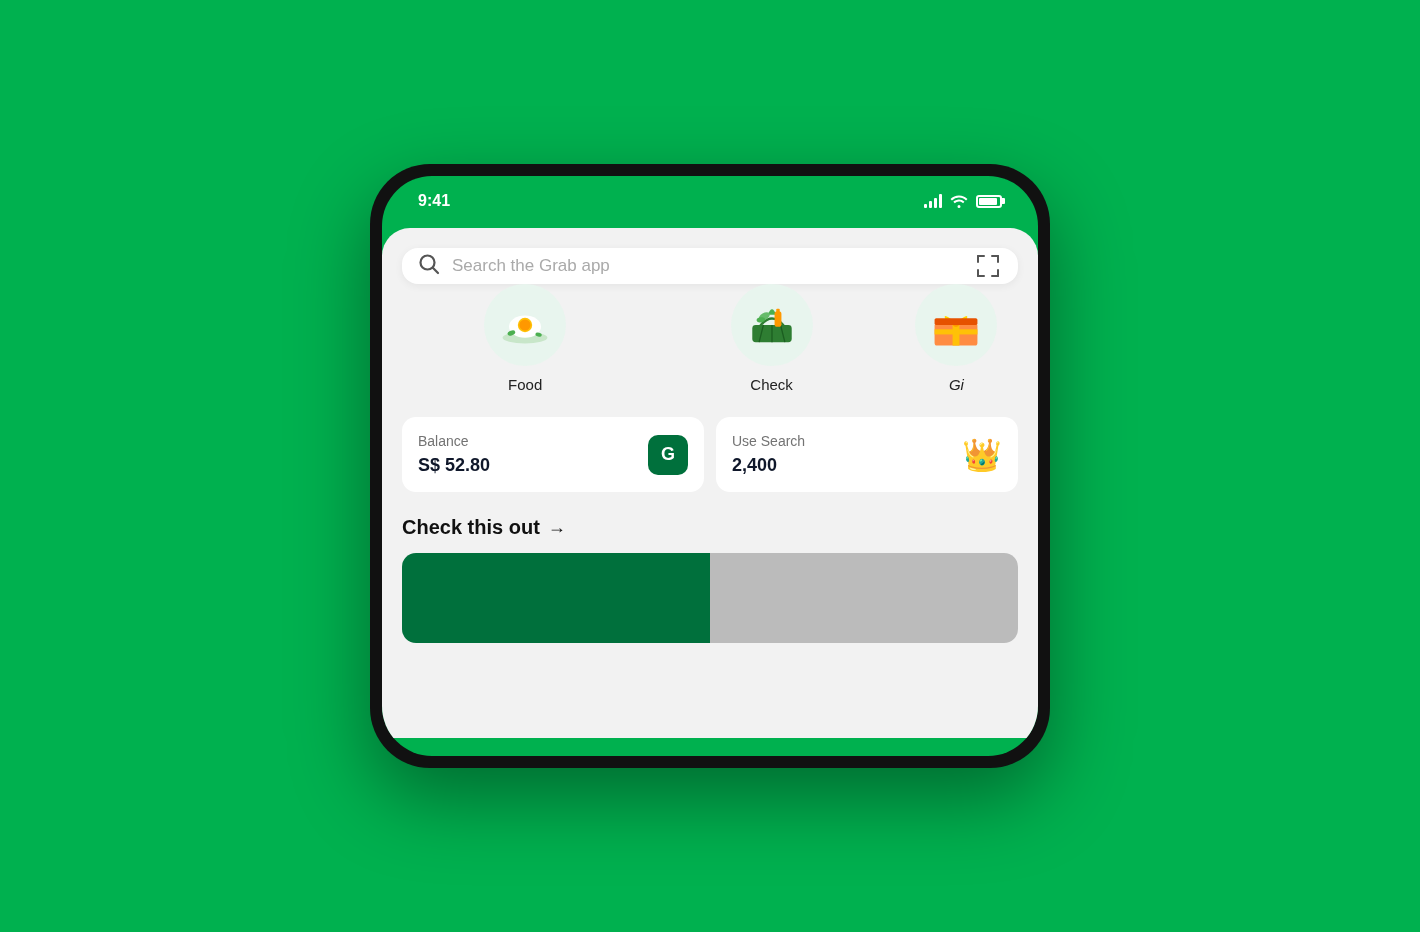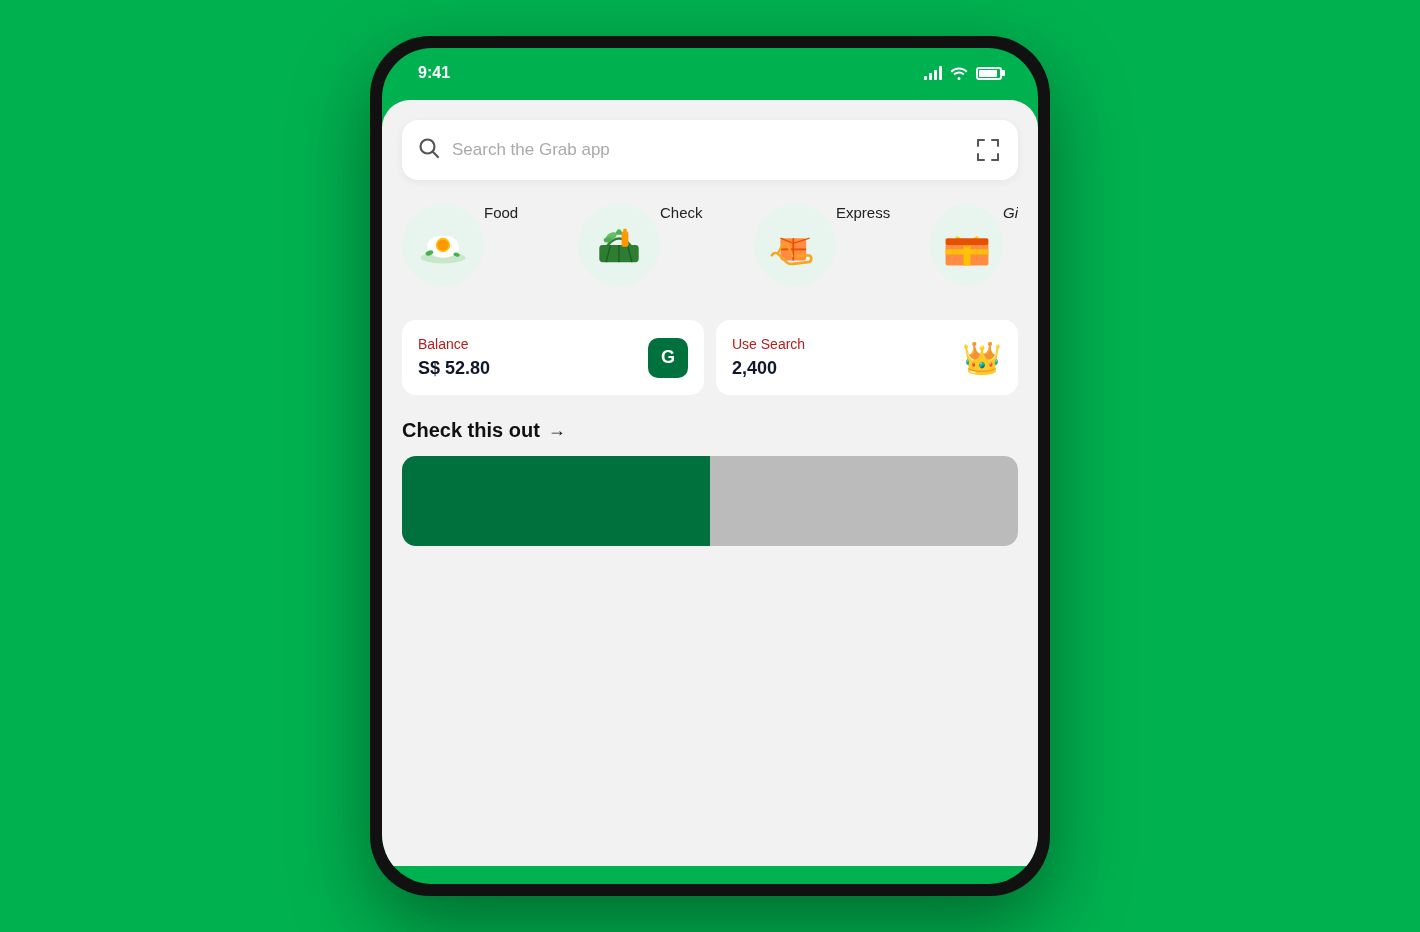--- a/index.html
+++ b/index.html
@@ -11,21 +11,21 @@
       display: flex;
       align-items: center;
       justify-content: center;
       font-family: -apple-system, BlinkMacSystemFont, 'Segoe UI', sans-serif;
       overflow: hidden;
     }
 
     .phone-wrapper {
       position: relative;
       width: 680px;
-      height: 860px;
+      height: 604px;
     }
 
     .phone-frame {
       position: absolute;
       top: 0; left: 0;
       width: 100%;
       height: 100%;
       background: #111;
       border-radius: 60px;
       box-shadow: 0 30px 80px rgba(0,0,0,0.4);
@@ -123,25 +123,24 @@
       margin-top: 10px;
       padding: 20px 20px 0;
       height: calc(100% - 70px);
       overflow: hidden;
     }
 
     
     .search-container {
       background: white;
       border-radius: 16px;
-      padding: 16px 16px;
+      padding: 4px 16px;
       display: flex;
       align-items: center;
       justify-content: space-between;
-      margin-bottom: 24px;
       box-shadow: 0 2px 8px rgba(0,0,0,0.06);
     }
 
     .search-left {
       display: flex;
       align-items: center;
       gap: 12px;
       flex: 1;
     }
 
@@ -164,21 +163,22 @@
     .services-row {
       display: flex;
       align-items: flex-start;
       gap: 0;
       margin-bottom: 24px;
       overflow: hidden;
     }
 
     .service-item {
       display: flex;
-      flex-direction: row;
+      flex-direction: column;
+      align-items: center;
       flex: 1;
       min-width: 0;
       cursor: pointer;
     }
 
     .service-icon-bg {
       width: 82px;
       height: 82px;
       border-radius: 50%;
       background: #E8F5EE;
@@ -214,21 +214,21 @@
       background: white;
       border-radius: 14px;
       padding: 16px 16px;
       display: flex;
       align-items: center;
       justify-content: space-between;
     }
 
     .balance-label {
       font-size: 14px;
-      color: #b91c1c;
+      color: #737373;
       margin-bottom: 6px;
     }
 
     .balance-value {
       font-size: 18px;
       font-weight: 700;
       color: #0f172a;
     }
 
     .balance-icon {
@@ -381,37 +381,20 @@
               <rect x="38" y="14" width="8" height="18" rx="3" fill="#FF9800"></rect>
               <rect x="40" y="11" width="4" height="5" rx="1" fill="#FF9800"></rect>
 
               <ellipse cx="26" cy="20" rx="7" ry="4" fill="#66BB6A" transform="rotate(-30 26 20)"></ellipse>
               <ellipse cx="22" cy="24" rx="5" ry="3" fill="#4CAF50" transform="rotate(-10 22 24)"></ellipse>
             </svg>
           </div>
           <span class="service-label">Check</span>
         </div>
 
-        <div class="service-item">
-          <div class="service-icon-bg">
-            <svg viewBox="0 0 70 60" width="60" height="52" fill="none">
-
-              <rect x="18" y="22" width="30" height="26" rx="3" fill="#FF8C42"></rect>
-
-              <path d="M18 22 L33 28 L52 22" stroke="#E65100" stroke-width="1.5" fill="none"></path>
-
-              <line x1="33" y1="22" x2="33" y2="48" stroke="#E65100" stroke-width="2"></line>
-              <line x1="18" y1="35" x2="48" y2="35" stroke="#E65100" stroke-width="2"></line>
-
-              <path d="M8 42 Q10 38 15 40 L25 50 Q28 53 33 52 L50 50 Q54 50 54 46 Q54 42 50 42 L38 43" stroke="#F5A623" stroke-width="3" fill="none" stroke-linecap="round"></path>
-              <path d="M15 40 L20 30 Q22 27 26 29 L32 43" stroke="#F5A623" stroke-width="2.5" fill="none" stroke-linecap="round"></path>
-            </svg>
-          </div>
-          <span class="service-label">Express</span>
-        </div>
 
 
         <div class="service-item" style="flex:0.5; overflow:hidden;font-style:italic;">
           <div class="service-icon-bg" style="width:82px;height:82px;">
             <svg viewBox="0 0 70 60" width="60" height="52" fill="none">
 
               <rect x="10" y="28" width="50" height="26" rx="3" fill="#FF8C42"></rect>
 
               <rect x="10" y="35" width="50" height="6" fill="#FFC107"></rect>
 

